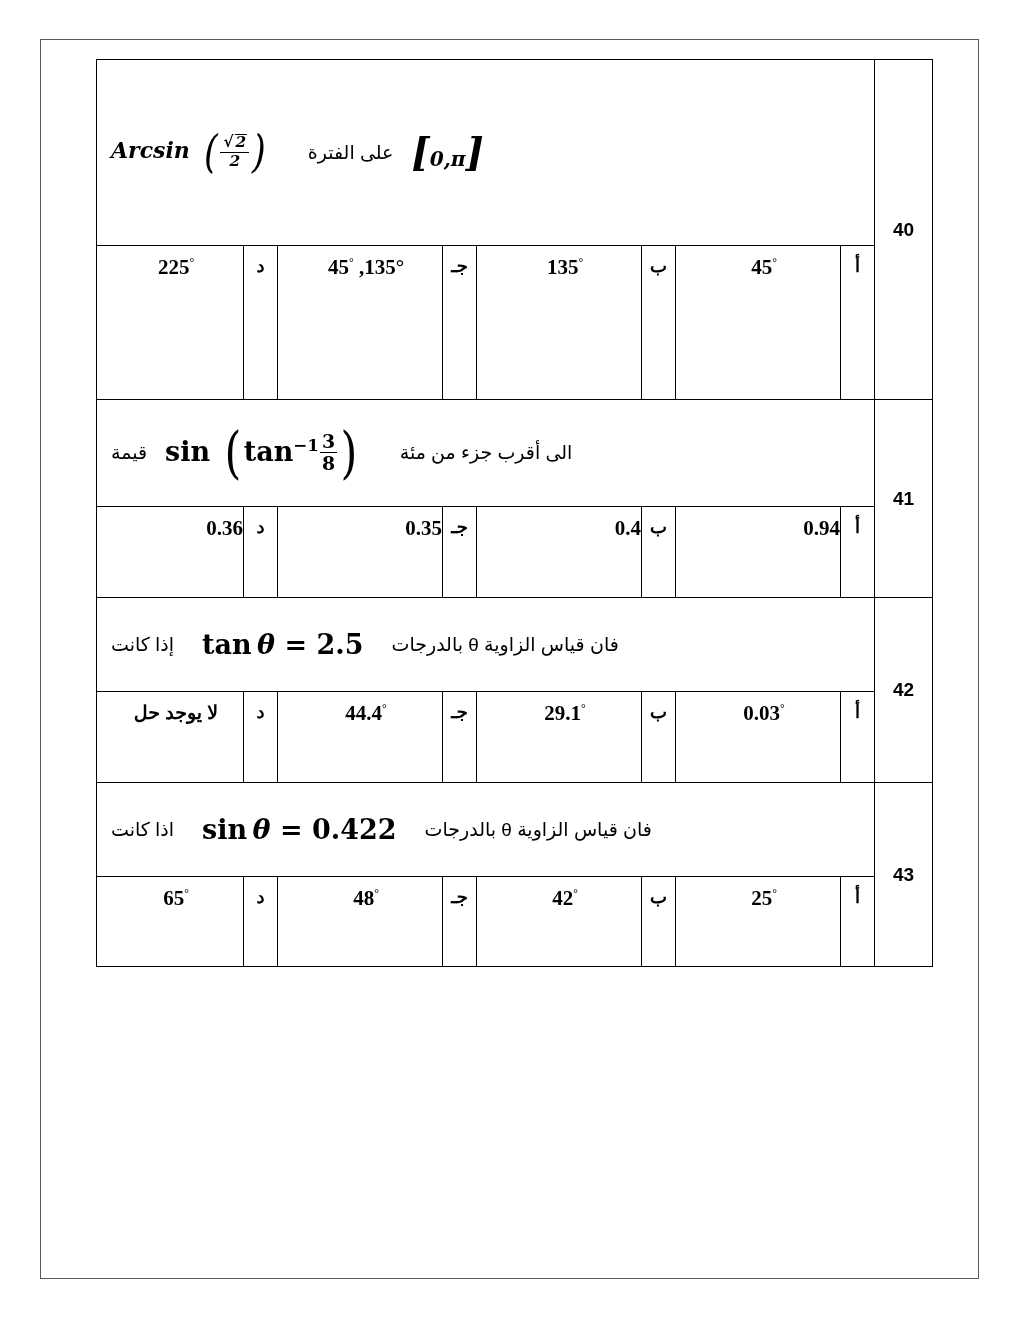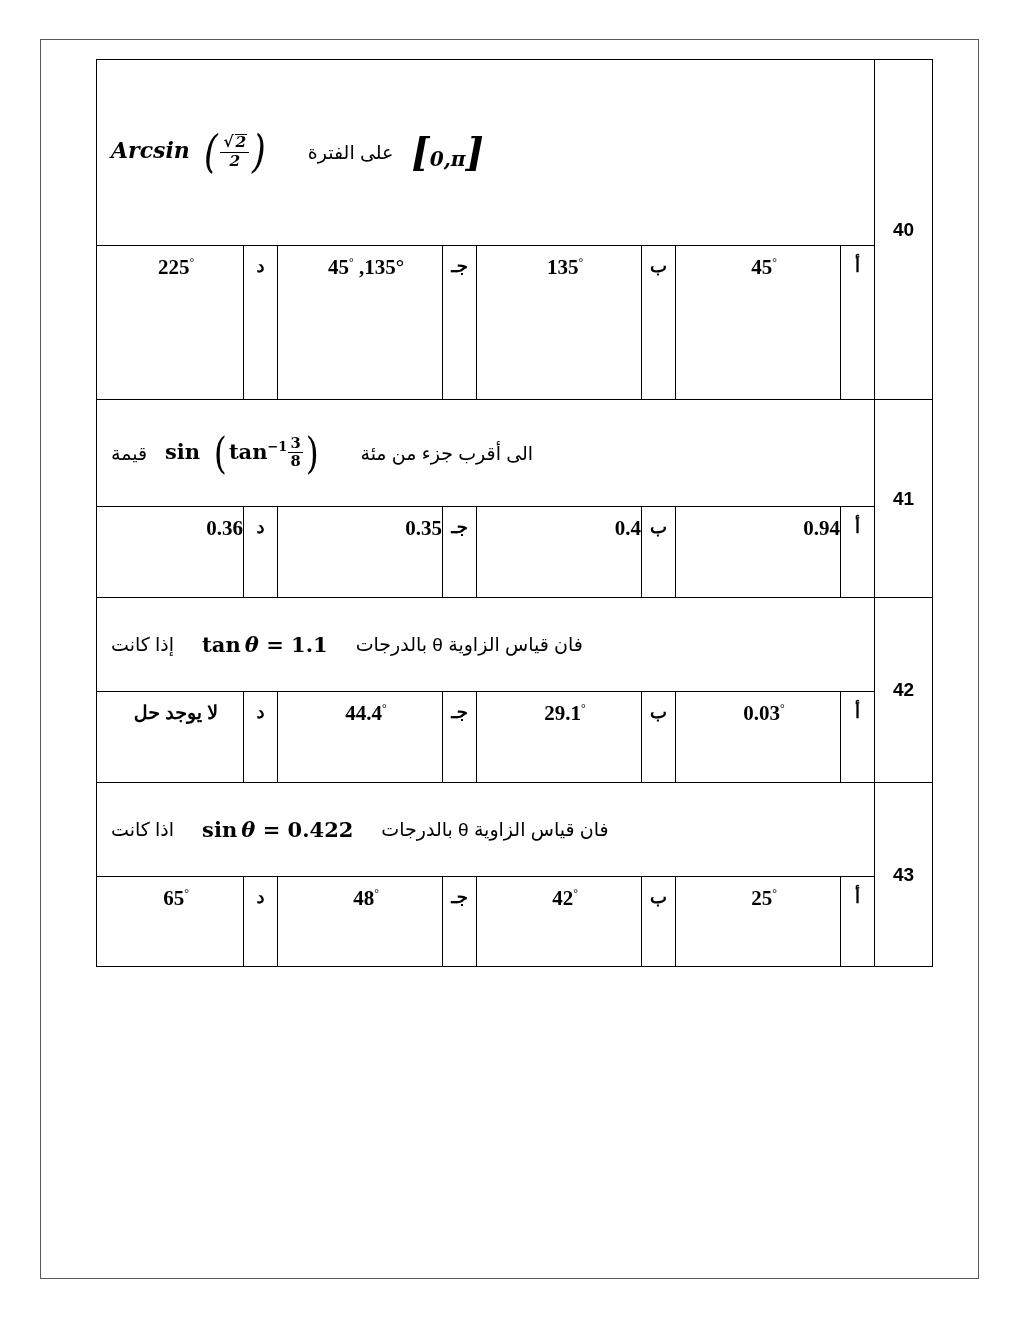--- a/index.html
+++ b/index.html
@@ -93,21 +93,21 @@
   td.opt-value.right  { text-align: right; padding-left: 28px; }
 
   
   .math {
     font-family: "DejaVu Serif", "Liberation Serif", serif;
     font-weight: bold;
     font-style: normal;
     direction: ltr;
     display: inline-block;
     white-space: nowrap;
-    font-size: 21px;
+    font-size: 27px;
   }
   .math-it {
     font-family: "DejaVu Serif", "Liberation Serif", serif;
     font-style: italic;
     font-weight: bold;
     direction: ltr;
     display: inline-block;
     white-space: nowrap;
     font-size: 22px;
   }
@@ -276,21 +276,21 @@
       <td class="opt-value right">0.36</td>
     </tr>
 
     <tr>
       <td class="num-cell" rowspan="2">42</td>
       <td class="q-cell" colspan="8" style="height:81px">
         <div class="q-inner">
           <span class="ar">إذا كانت</span>
           <span class="gap-md"></span>
           <span class="math">
-            <span>tan</span> <span style="font-style:italic">θ</span> = <span>1.1</span>
+            <span>tan</span> <span style="font-style:italic">θ</span> = <span>2.5</span>
           </span>
           <span class="gap-md"></span>
           <span class="ar">فان قياس الزاوية θ بالدرجات</span>
         </div>
       </td>
     </tr>
     <tr>
       <td class="opt-label">أ</td>
       <td class="opt-value center" style="height:81px">
         <span>0.03</span><sup class="deg">°</sup>

